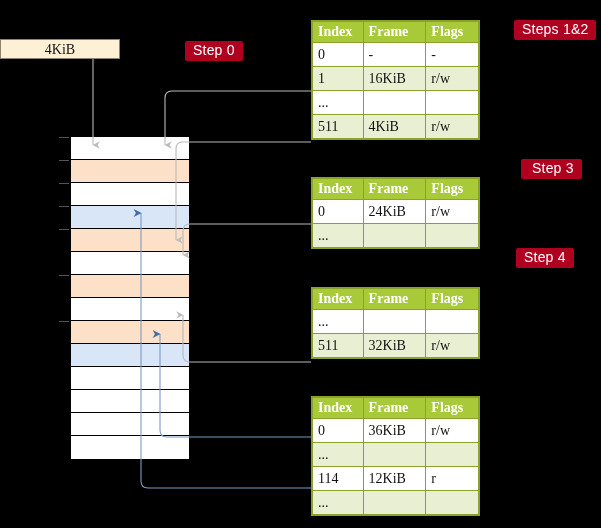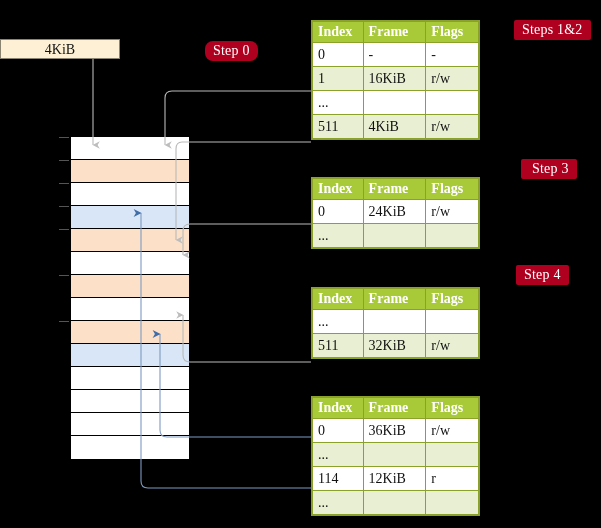--- a/index.html
+++ b/index.html
@@ -2,21 +2,21 @@
 <html><head>
 <meta charset="utf-8">
 <style>
   html,body{margin:0;padding:0;background:#000;}
   body{width:601px;height:528px;position:relative;overflow:hidden;
        font-family:"Liberation Serif","DejaVu Serif",serif;}
   .root{position:absolute;left:0;top:0;width:601px;height:528px;}
 
   
   .badge{position:absolute;background:#b00020;color:#fff;
-         font-family:Liberation Serif, serif;font-size:14px;
+         font-family:Liberation Sans, sans-serif;font-size:14px;
          padding:2px 8px 3px 8px;white-space:nowrap;line-height:15px;
          border-radius:2px;letter-spacing:.2px;}
 
   
   .srcbox{position:absolute;left:0;top:39px;width:120px;height:20px;
           background:#fdf0d5;border:1px solid #8a8470;box-sizing:border-box;
           color:#111;font-size:14px;line-height:19px;text-align:center;}
 
   
   .grid{position:absolute;left:70px;top:136px;width:120px;height:278px;
@@ -49,24 +49,24 @@
 </style>
 </head>
 <body>
 
 <div class="root">
 
   <div class="srcbox">
     <span>4KiB</span>
   </div>
 
-  <div class="badge" style="left:205px;top:41px;border-radius:8px;">Step 0</div>
+  <div class="badge" style="left:185px;top:41px;">Step 0</div>
   <div class="badge" style="left:514px;top:20px;">Steps 1&amp;2</div>
   <div class="badge" style="left:521px;top:159px;padding-left:11px;">Step 3</div>
-  <div class="badge" style="left:516px;top:265px;">Step 4</div>
+  <div class="badge" style="left:516px;top:248px;">Step 4</div>
 
   <div class="grid" id="memgrid">
       <div class="grow" style="top: 0px; background: rgb(255, 255, 255);"></div>
       <div class="tick" style="top: 0px;"></div>
       <div class="grow" style="top: 23px; background: rgb(253, 224, 200);"></div>
       <div class="tick" style="top: 23px;"></div>
       <div class="grow" style="top: 46px; background: rgb(255, 255, 255);"></div>
       <div class="tick" style="top: 46px;"></div>
       <div class="grow" style="top: 69px; background: rgb(217, 230, 247);"></div>
       <div class="tick" style="top: 69px;"></div>

